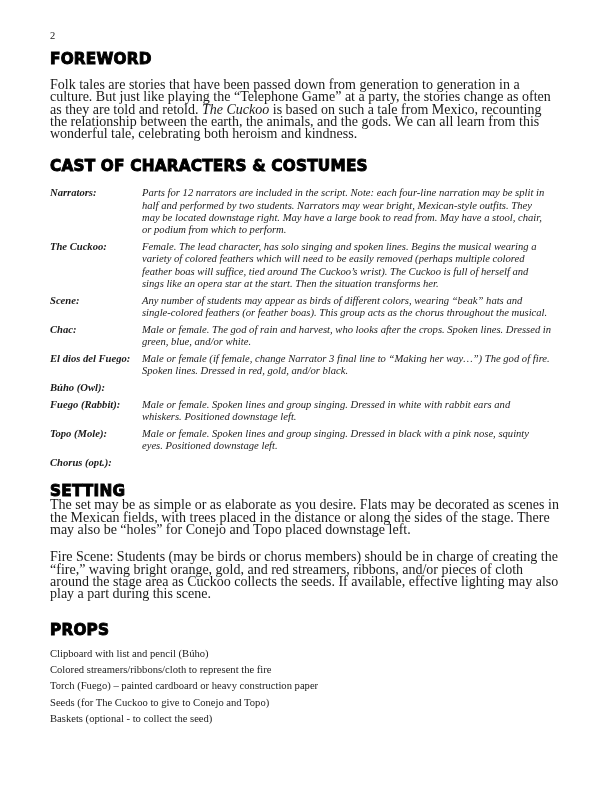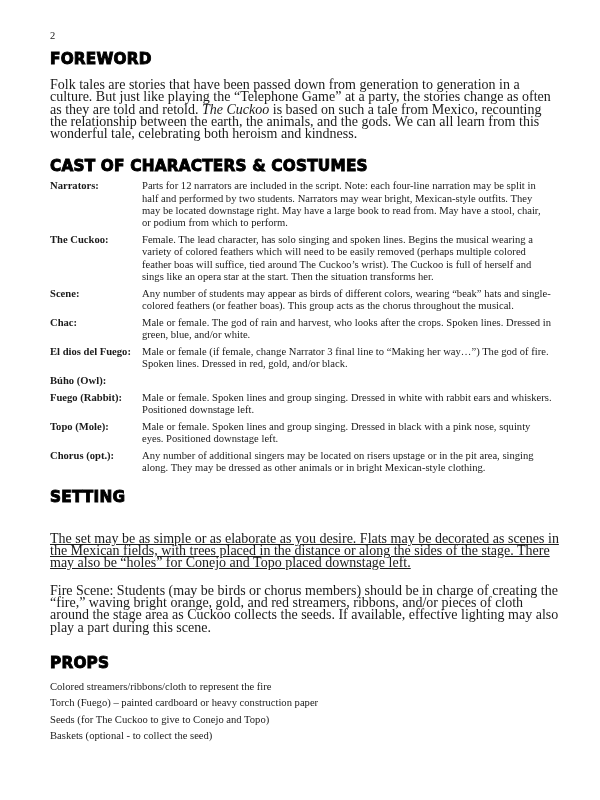--- a/index.html
+++ b/index.html
@@ -41,42 +41,43 @@
   }
   .para {
     font-size: 14px;
     line-height: 12.3px;
     margin: 0;
   }
   .foreword-heading { margin-top: 0; }
   .foreword-body { margin-top: 12px; }
   .cast-heading { margin-top: 18px; }
   .cast-table {
-    margin-top: 6px;
+    margin-top: 13px;
     width: 510px;
+    font-style: italic;
   }
   .cast-row {
     display: flex;
     margin-bottom: 4.5px;
   }
   .cast-name {
     width: 92px;
     flex: 0 0 92px;
     font-weight: bold;
     font-size: 10.6px;
     line-height: 12.3px;
   }
   .cast-desc {
     flex: 1 1 auto;
     font-size: 10.6px;
     line-height: 12.3px;
     padding-right: 8px;
   }
   .setting-heading { margin-top: 14px; }
-  .setting-body-1 { margin-top: 28px; text-decoration: underline; }
+  .setting-body-1 { margin-top: 0; }
   .setting-body-2 { margin-top: 15px; }
   .props-heading { margin-top: 21px; }
   .props-list {
     list-style: none;
     margin: 10px 0 0 0;
     padding: 0;
   }
   .props-item {
     font-size: 10.6px;
     line-height: 12.3px;
@@ -125,34 +126,34 @@
       <div class="cast-row">
         <div class="cast-name">Fuego (Rabbit):</div>
         <div class="cast-desc">Male or female. Spoken lines and group singing. Dressed in white with rabbit ears and whiskers. Positioned downstage left.</div>
       </div>
       <div class="cast-row">
         <div class="cast-name">Topo (Mole):</div>
         <div class="cast-desc">Male or female. Spoken lines and group singing. Dressed in black with a pink nose, squinty eyes. Positioned downstage left.</div>
       </div>
       <div class="cast-row">
         <div class="cast-name">Chorus (opt.):</div>
-        <div class="cast-desc">Any number of additional singers may be located on risers upstage or in the pit area, singing along. They may be dressed as other animals or in bright Mexican-style clothing.</div>
       </div>
     </div>
   </section>
 
   <section>
     <h2 class="section-heading setting-heading">Setting</h2>
     <p class="para setting-body-1">The set may be as simple or as elaborate as you desire. Flats may be decorated as scenes in the Mexican fields, with trees placed in the distance or along the sides of the stage. There may also be “holes” for Conejo and Topo placed downstage left.</p>
     <p class="para setting-body-2">Fire Scene: Students (may be birds or chorus members) should be in charge of creating the “fire,” waving bright orange, gold, and red streamers, ribbons, and/or pieces of cloth around the stage area as Cuckoo collects the seeds. If available, effective lighting may also play a part during this scene.</p>
   </section>
 
   <section>
     <h2 class="section-heading props-heading">Props</h2>
     <ul class="props-list">
+      <li class="props-item">Clipboard with list and pencil (Búho)</li>
       <li class="props-item">Colored streamers/ribbons/cloth to represent the fire</li>
       <li class="props-item">Torch (Fuego) – painted cardboard or heavy construction paper</li>
       <li class="props-item">Seeds (for The Cuckoo to give to Conejo and Topo)</li>
       <li class="props-item">Baskets (optional - to collect the seed)</li>
     </ul>
   </section>
 
 </div>
 
 </body></html>

